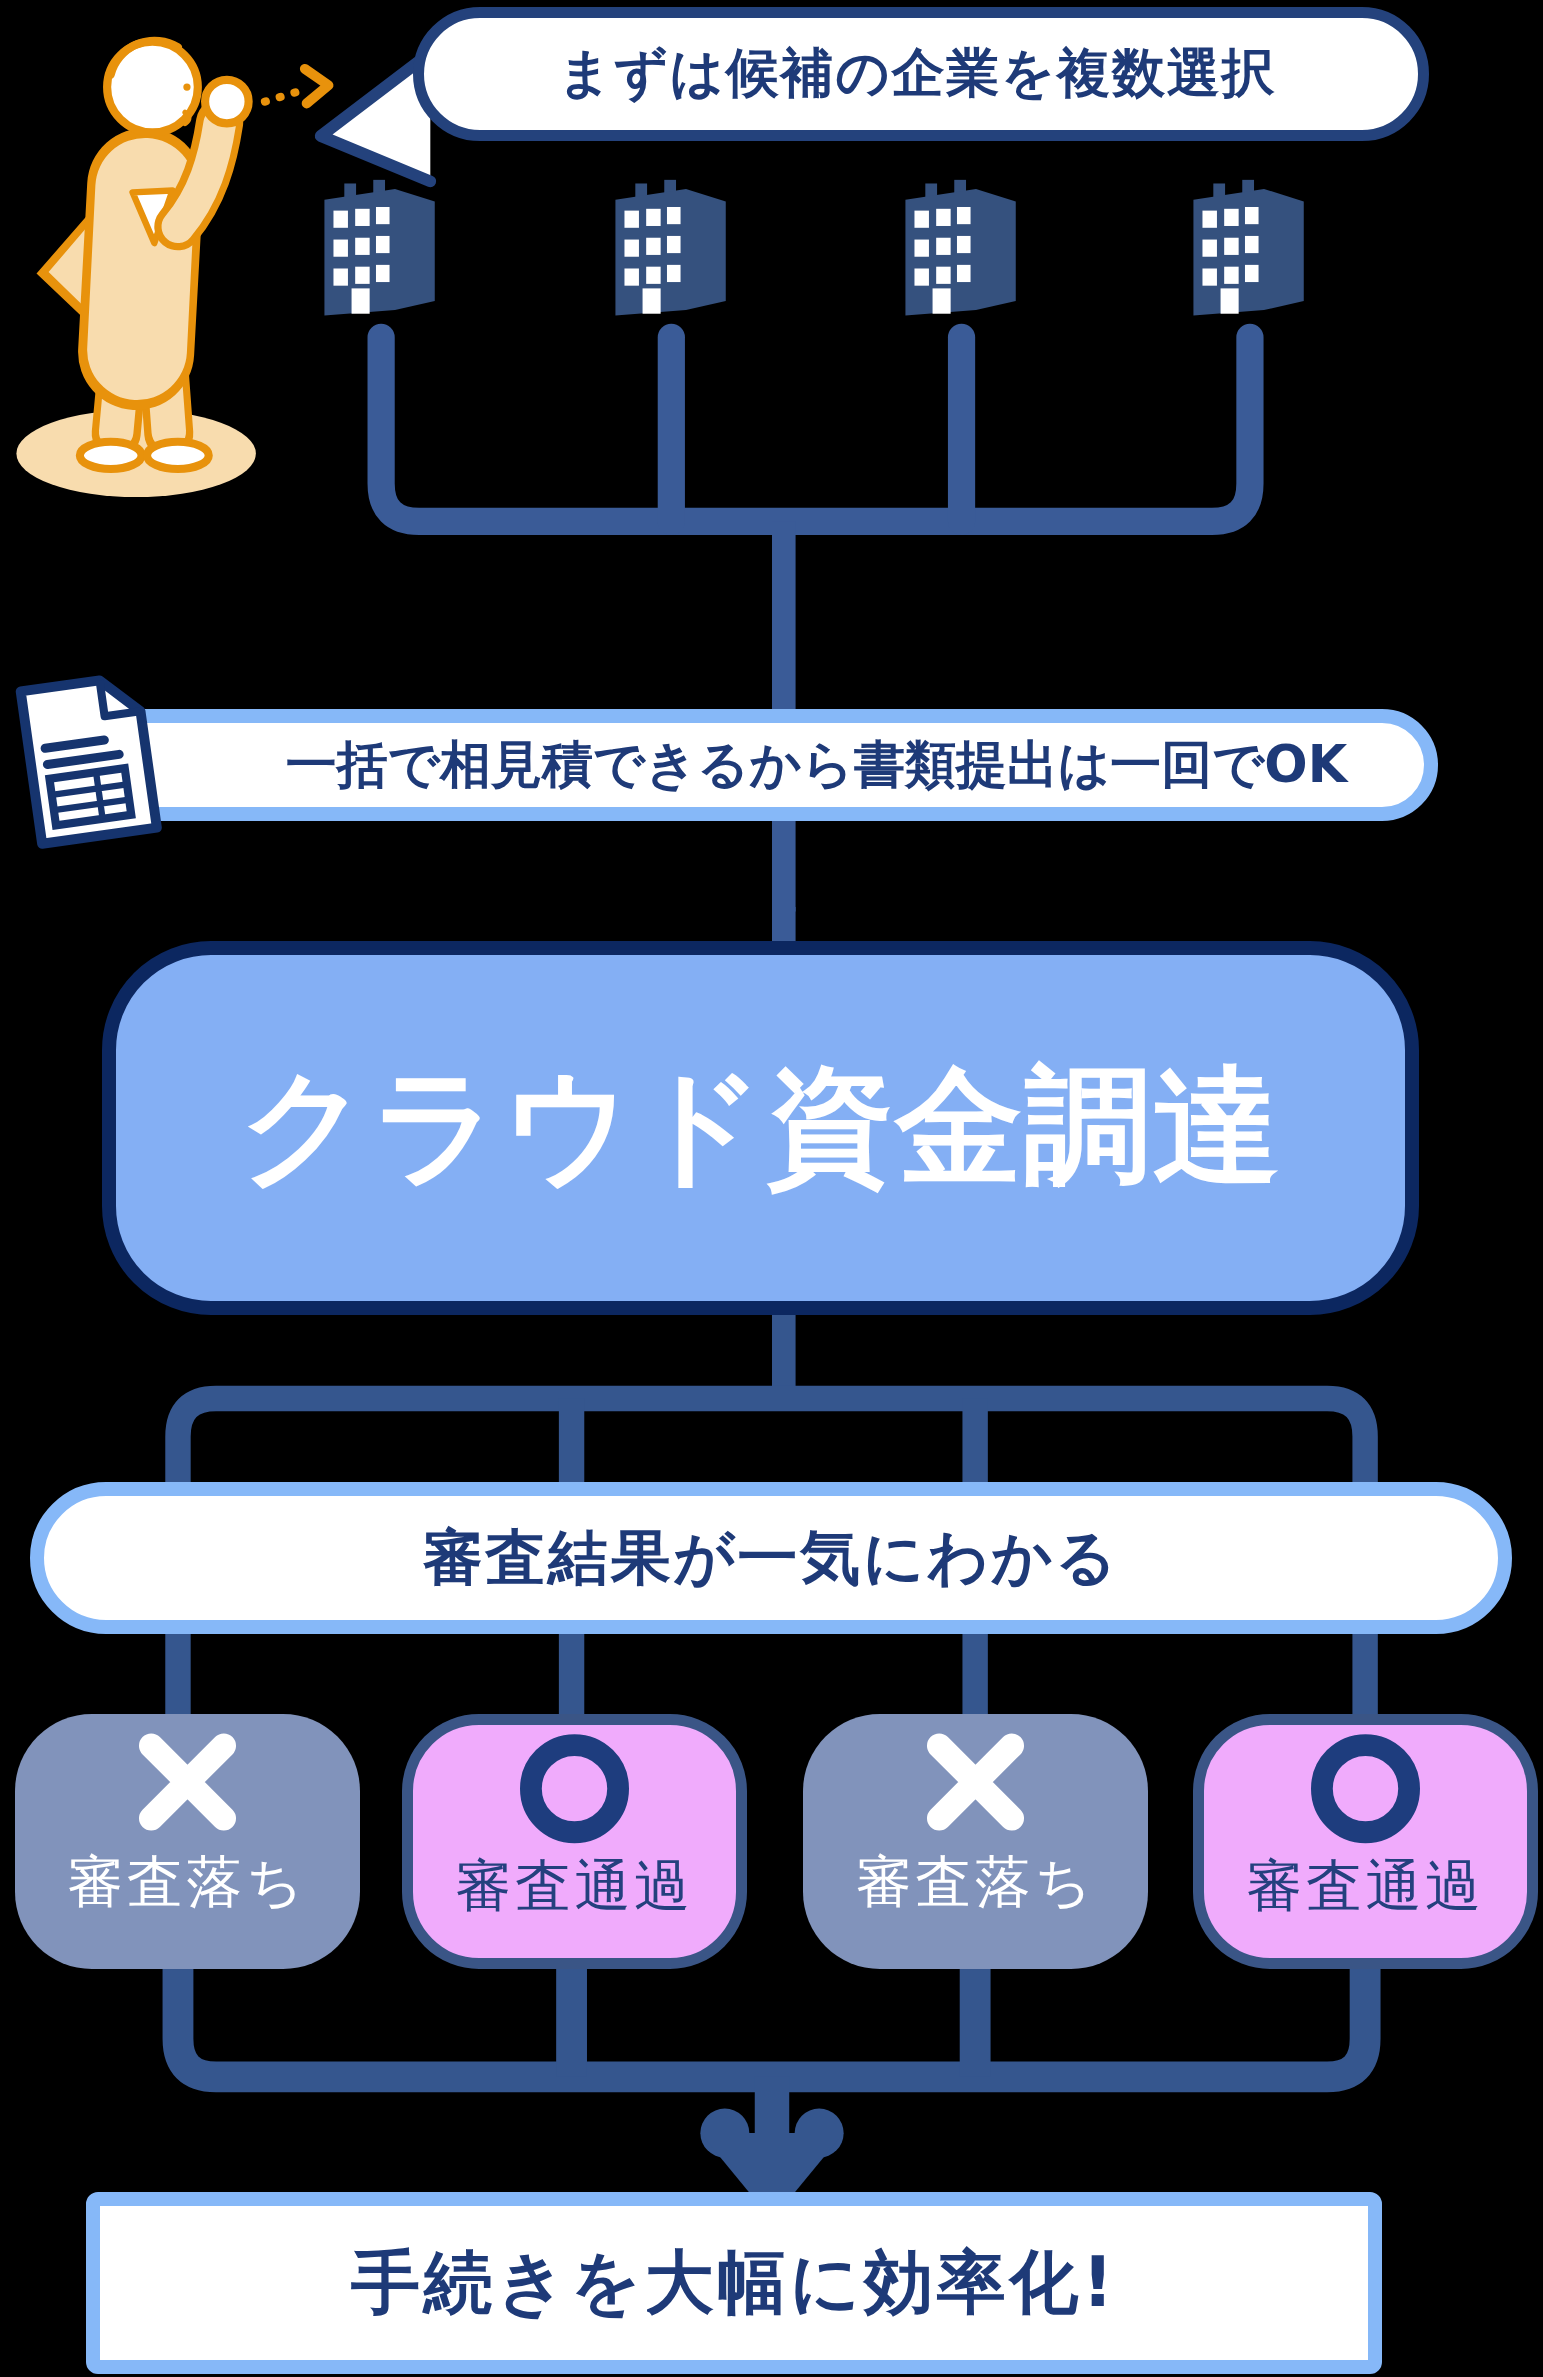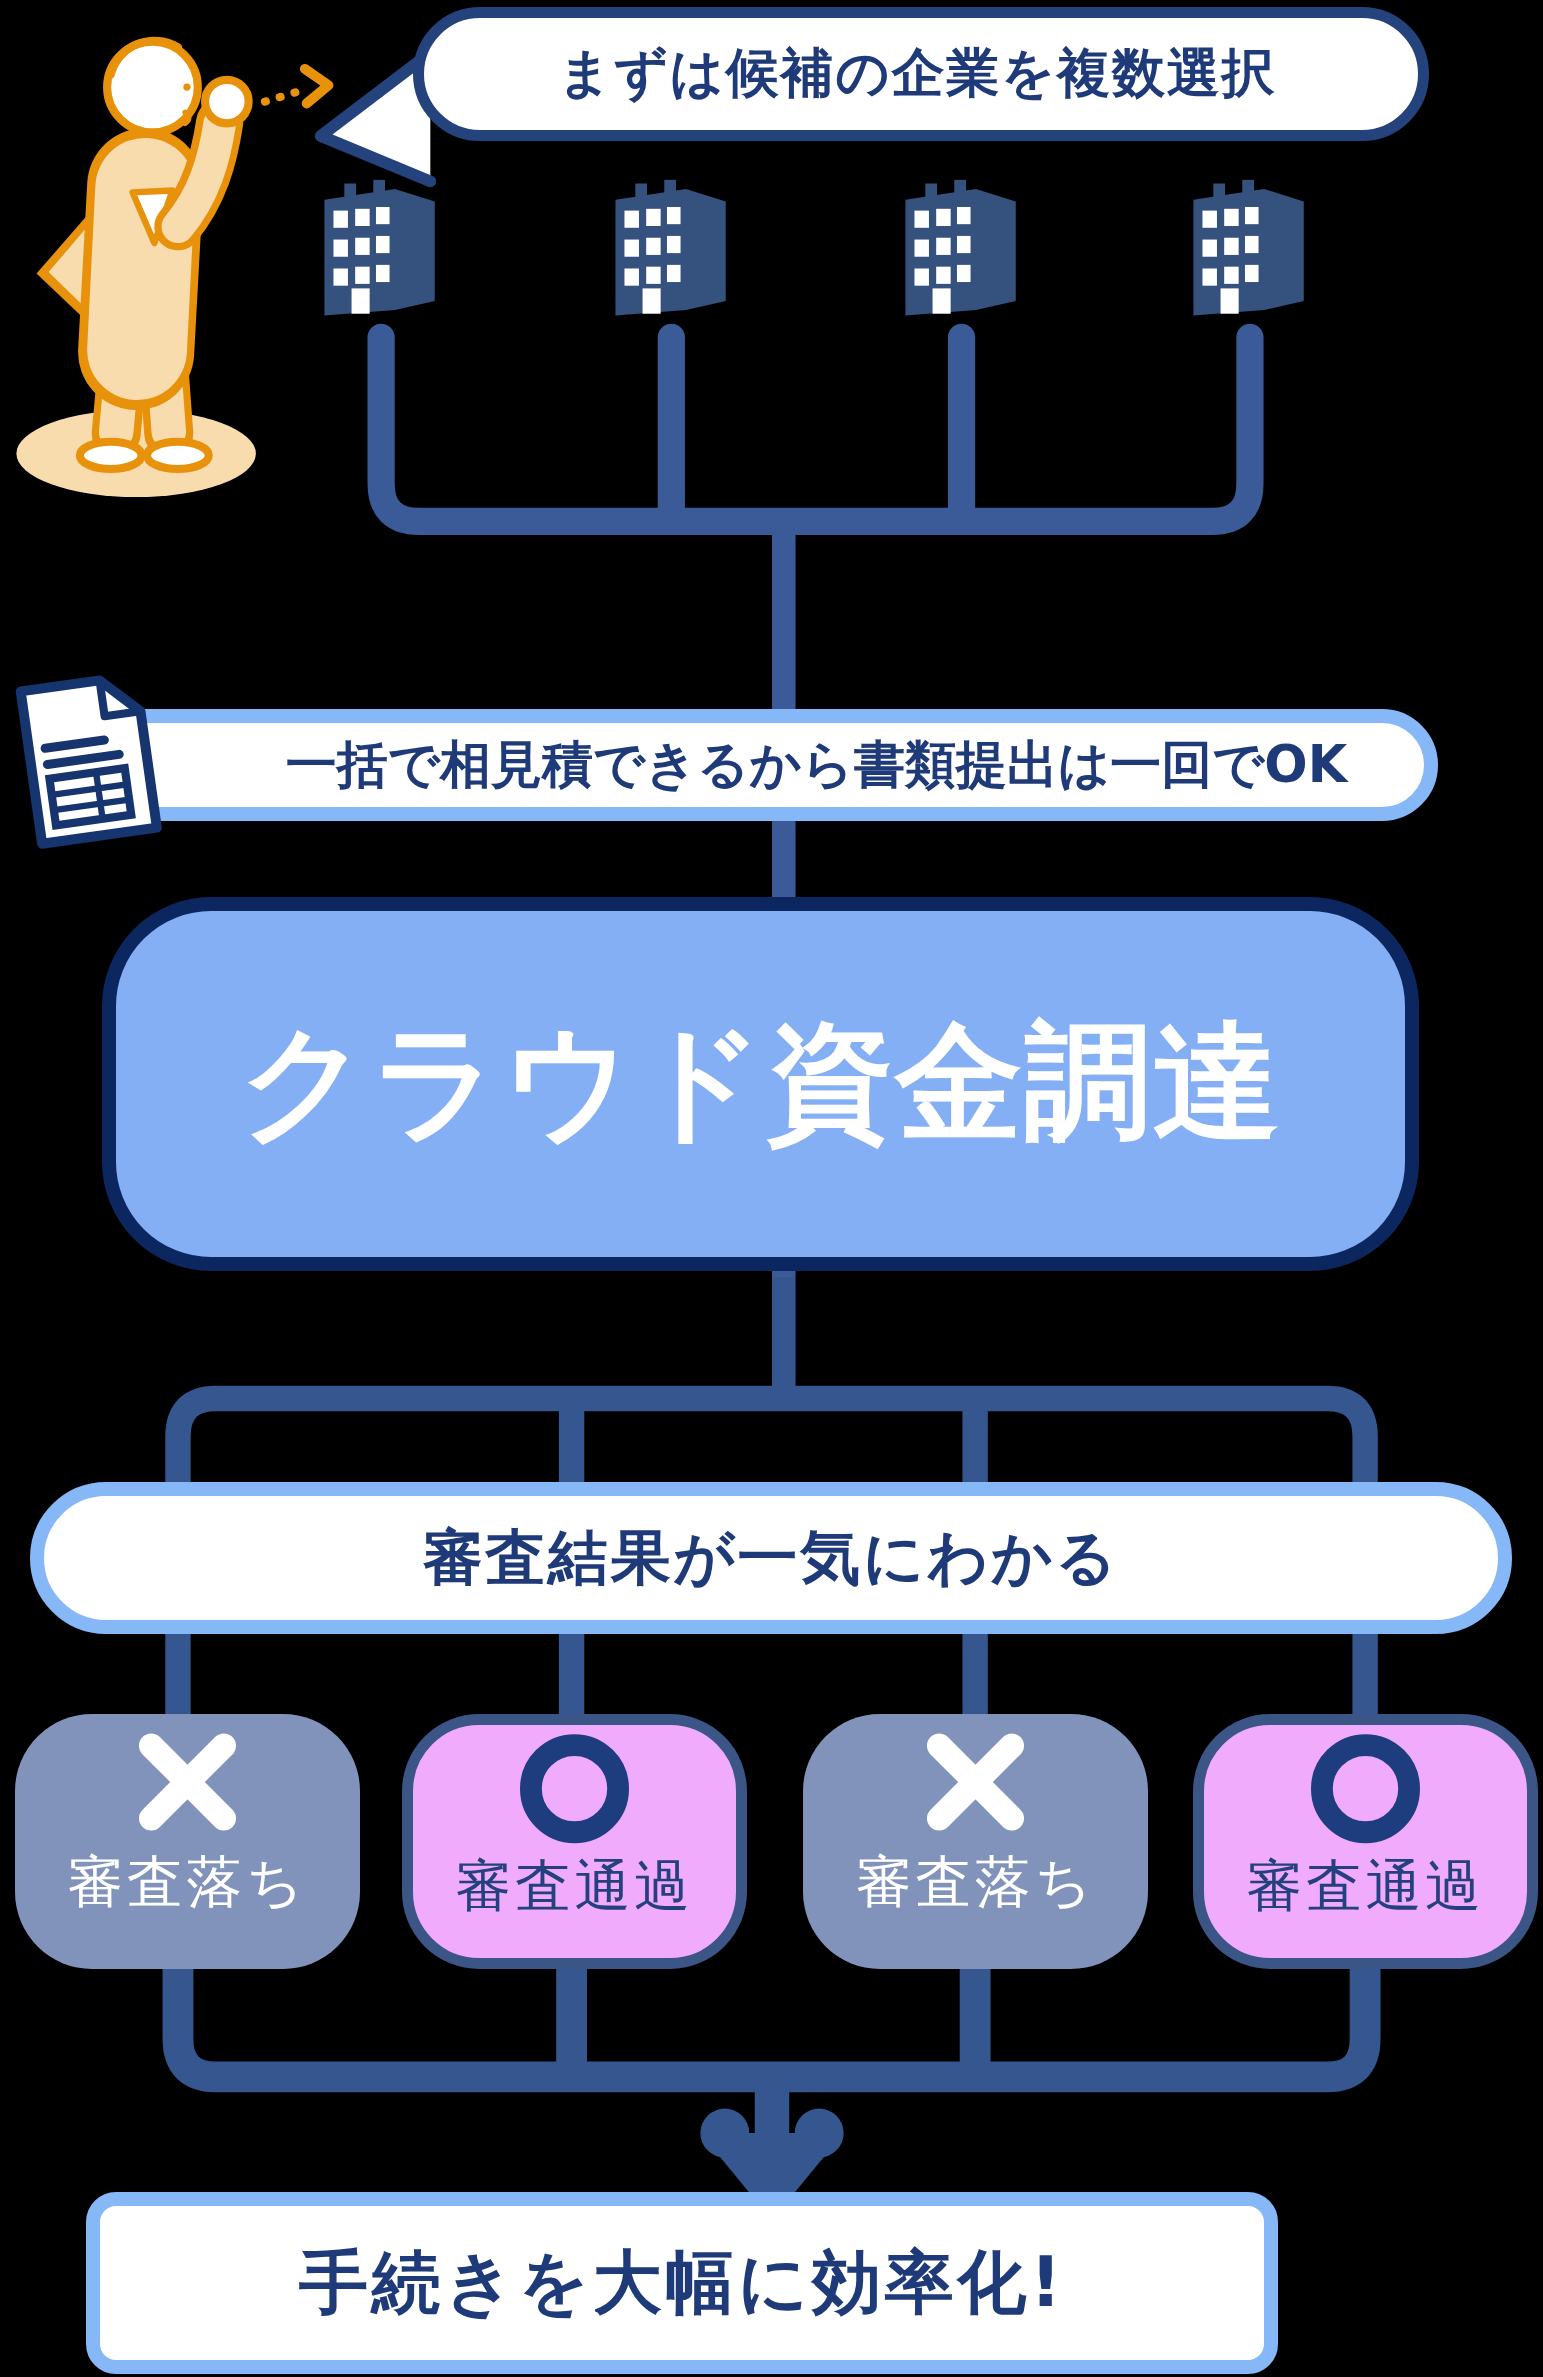--- a/index.html
+++ b/index.html
@@ -33,24 +33,24 @@
   }
   .bubble-text{
     left:409px;top:7.3px;width:1016px;height:134px;display:flex;align-items:center;justify-content:center;
     color:var(--navy);font-size:53px;font-weight:bold;letter-spacing:1.8px;white-space:nowrap;
   }
   
   .lt-banner{background:#fff;border:14.5px solid var(--lt-border);box-sizing:border-box;
     display:flex;align-items:center;justify-content:center;color:var(--navy);font-weight:bold;white-space:nowrap;}
   .banner-batch{left:86px;top:709px;width:1352px;height:112px;border-radius:56px;font-size:51px;padding-left:109px;}
   .banner-results{left:30px;top:1482px;width:1482px;height:152px;border-radius:76px;font-size:60px;letter-spacing:2.7px;}
-  .banner-footer{left:86px;top:2192px;width:1192px;height:182px;border-radius:30px;font-size:69px;letter-spacing:3.6px;}
+  .banner-footer{left:86px;top:2192px;width:1296px;height:182px;border-radius:12px;font-size:69px;letter-spacing:3.6px;}
   
   .main-box{
-    left:102px;top:897px;width:1317px;height:374px;background:var(--box-fill);
+    left:102px;top:941px;width:1317px;height:374px;background:var(--box-fill);
     border:14.5px solid var(--box-border);border-radius:109px;box-sizing:border-box;
     display:flex;align-items:center;justify-content:center;
     color:#fff;font-size:127px;font-weight:bold;letter-spacing:1.8px;white-space:nowrap;
   }
   
   .result{top:1714px;width:345px;height:255px;border-radius:77px;box-sizing:border-box;
     display:flex;flex-direction:column;align-items:center;justify-content:flex-start;}
   .result .label{font-size:56px;font-weight:500;letter-spacing:3.6px;margin-top:3.6px;white-space:nowrap;}
   .result.fail{background:var(--fail);color:#fff;}
   .result.pass{background:#f0abfc;border:11px solid var(--pass-border);color:#24407e;}

